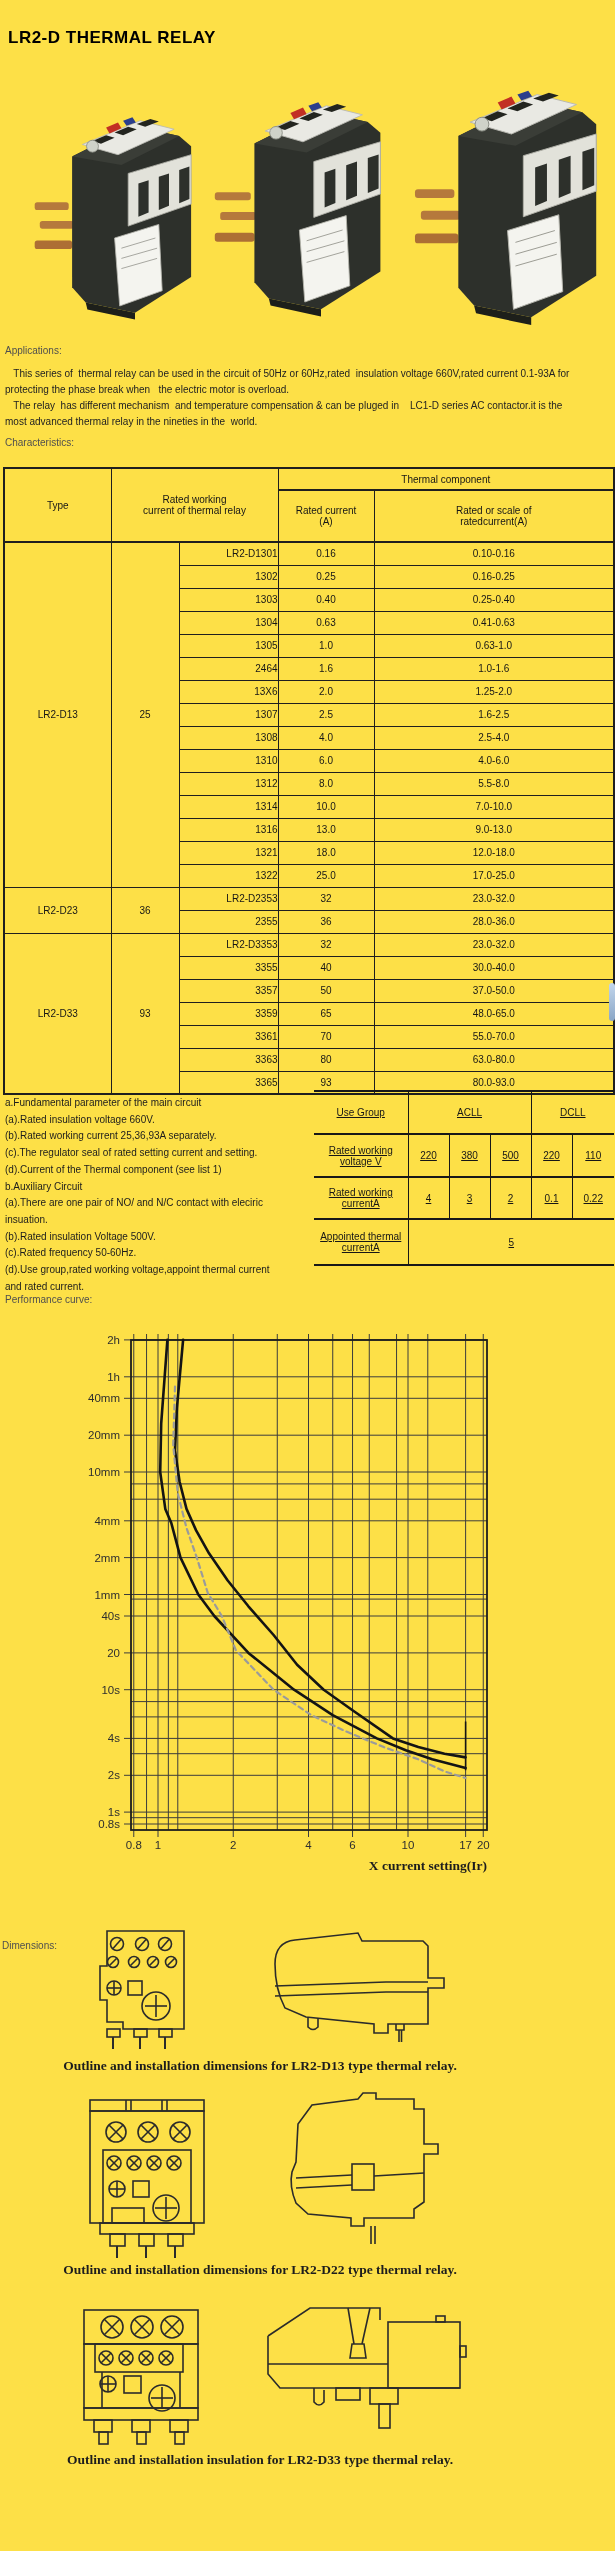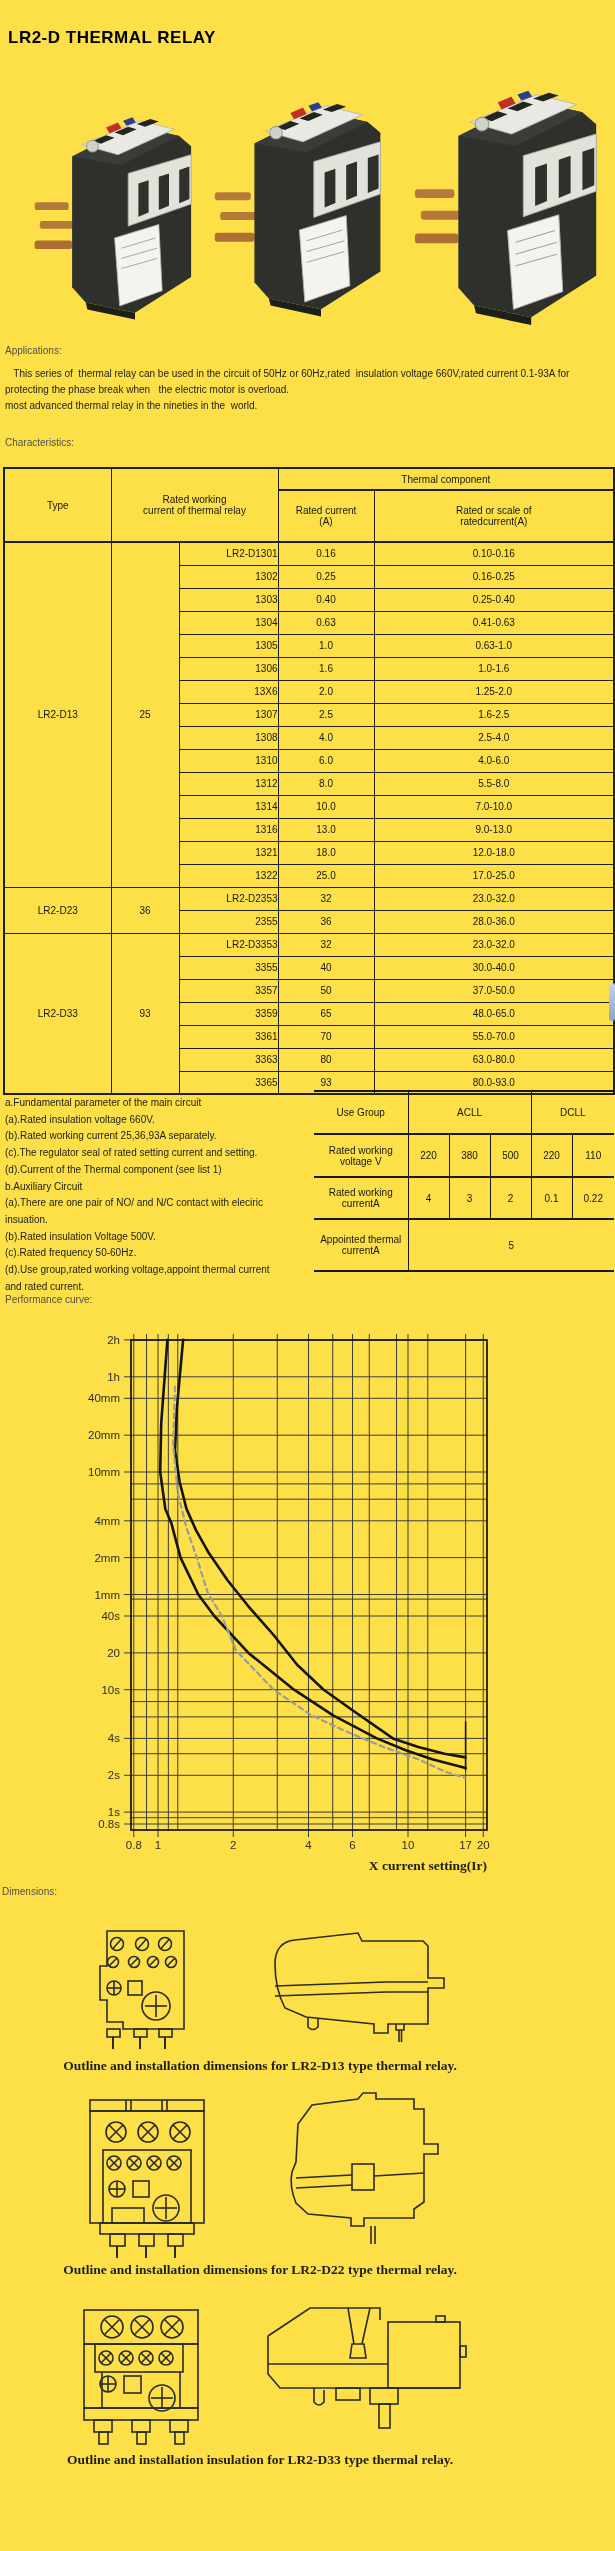--- a/index.html
+++ b/index.html
@@ -19,21 +19,21 @@
   .char-table thead th{border-bottom:2px solid #1f1f1f;}
   .char-table tbody tr{height:23px;}
   .preline{white-space:pre-line;margin-left:28px;}
   .c-model{text-align:right;padding-right:11px;}
   
   .note-line{font-size:10px;line-height:16.7px;color:#1c1c1c;}
   
   .use-table{position:absolute;left:314px;top:1090px;width:300px;border-collapse:collapse;
              table-layout:fixed;font-size:10px;color:#161616;text-align:center;
              border-top:2px solid #181818;}
-  .use-table td{border-bottom:2px solid #181818;border-left:1px solid #181818;padding:0;}
+  .use-table td{border-bottom:2px solid #181818;border-left:1px solid #181818;padding:0;text-decoration:underline;}
   .use-table td.ut-label{border-left:none;}
   .scroll-thumb{left:609px;top:983px;width:6px;height:38px;border-radius:3px;
                 background:linear-gradient(180deg,#c2d6ec,#8aa6c6);}
   
   .chart-svg{left:40px;top:1325px;}
   
   .dim{stroke:#2b2b2b;stroke-width:1.6;fill:none;}
   .caption{font-family:"Liberation Serif",serif;font-size:13.5px;font-weight:600;color:#1d1d1d;
            text-align:center;width:460px;left:30px;}
 </style>
@@ -79,20 +79,21 @@
       <use href="#relay-art"></use>
     </svg>
   <svg class="abs" style="left:413px;top:70px" width="197" height="262" viewBox="0 0 200 260">
       <use href="#relay-art"></use>
     </svg>
 
   <div class="abs sec-head" style="left:5px;top:345px">Applications:</div>
   <div class="abs" style="left:5px;top:366px;width:608px">
     <div class="app-line">   This series of  thermal relay can be used in the circuit of 50Hz or 60Hz,rated  insulation voltage 660V,rated current 0.1-93A for</div>
     <div class="app-line">protecting the phase break when   the electric motor is overload.</div>
+    <div class="app-line">   The relay  has different mechanism  and temperature compensation &amp; can be pluged in    LC1-D series AC contactor.it is the</div>
     <div class="app-line">most advanced thermal relay in the nineties in the  world.</div>
   </div>
 
   <div class="abs sec-head" style="left:5px;top:437px">Characteristics:</div>
 
   <table class="char-table">
     <colgroup>
         <col style="width:107px">
         <col style="width:68px">
         <col style="width:99px">
@@ -135,21 +136,21 @@
           <td class="c-model">1304</td>
           <td>0.63</td>
           <td>0.41-0.63</td>
         </tr>
         <tr>
           <td class="c-model">1305</td>
           <td>1.0</td>
           <td>0.63-1.0</td>
         </tr>
         <tr>
-          <td class="c-model">1306</td>
+          <td class="c-model">2464</td>
           <td>1.6</td>
           <td>1.0-1.6</td>
         </tr>
         <tr>
           <td class="c-model">13X6</td>
           <td>2.0</td>
           <td>1.25-2.0</td>
         </tr>
         <tr>
           <td class="c-model">1307</td>
@@ -284,21 +285,21 @@
     </tr>
     <tr style="height:42px">
       <td class="ut-label preline">Rated working
 currentA</td>
       <td>4</td>
       <td>3</td>
       <td>2</td>
       <td>0.1</td>
       <td>0.22</td>
     </tr>
-    <tr style="height:52px">
+    <tr style="height:46px">
       <td class="ut-label preline">Appointed thermal
 currentA</td>
       <td colspan="5">5</td>
     </tr>
   </tbody>
     </table>
 
   <div class="abs scroll-thumb"></div>
 
   <div class="abs sec-head" style="left:5px;top:1294px">Performance curve:</div>
@@ -369,21 +370,21 @@
         <text x="193.3" y="524" text-anchor="middle">2</text>
         <text x="268.5" y="524" text-anchor="middle">4</text>
         <text x="312.5" y="524" text-anchor="middle">6</text>
         <text x="368.0" y="524" text-anchor="middle">10</text>
         <text x="425.6" y="524" text-anchor="middle">17</text>
         <text x="443.3" y="524" text-anchor="middle">20</text>
       </g>
       <text x="447" y="545" text-anchor="end" font-size="13.5" font-weight="600" font-family="&quot;Liberation Serif&quot;,serif" fill="#1d1d1d">X current setting(Ir)</text>
     </svg>
 
-  <div class="abs sec-head" style="left:2px;top:1886px">Dimensions:</div>
+  <div class="abs sec-head" style="left:2px;top:1940px">Dimensions:</div>
 
   <svg class="abs" style="left:92px;top:1929px" width="100" height="122" viewBox="0 0 100 122">
     <g class="dim">
       <path d="M15 2 H92 V100 H31 V93 H15 V71 H8 V37 H15 Z"></path>
       <circle cx="25" cy="15" r="6.5"></circle>
         <line x1="21" y1="19.5" x2="29" y2="10.5"></line>
       <circle cx="50" cy="15" r="6.5"></circle>
         <line x1="46" y1="19.5" x2="54" y2="10.5"></line>
       <circle cx="73" cy="15" r="6.5"></circle>
         <line x1="69" y1="19.5" x2="77" y2="10.5"></line>

